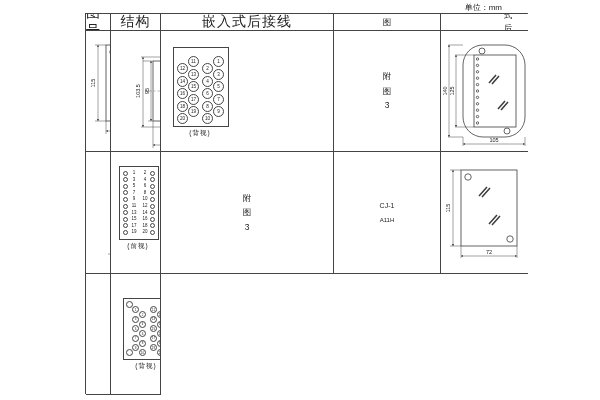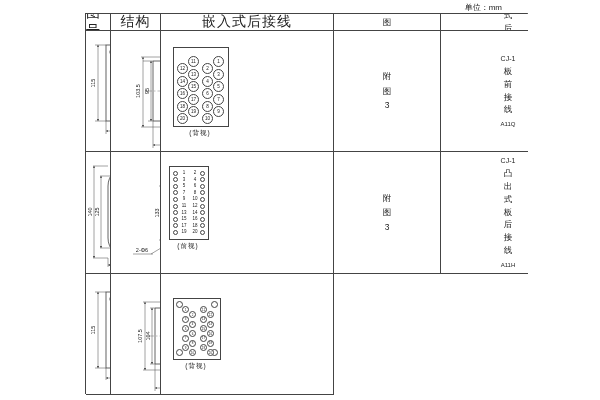--- a/index.html
+++ b/index.html
@@ -140,25 +140,20 @@
           <div class="term" style="left: 39px; top: 20.5px; width: 11px; height: 11px; font-size: 4.62px;">3</div>
           <div class="term" style="left: 39px; top: 33px; width: 11px; height: 11px; font-size: 4.62px;">5</div>
           <div class="term" style="left: 39px; top: 45.5px; width: 11px; height: 11px; font-size: 4.62px;">7</div>
           <div class="term" style="left: 39px; top: 58px; width: 11px; height: 11px; font-size: 4.62px;">9</div>
         </div>
       <div class="tcap" style="left:12px;top:98px;width:54px">(背视)</div>
     </div>
 
     <div class="cell vflex">
       <div class="vtext">附图3</div>
-    </div>
-    <div class="cell structcol">
-      <div class="model">CJ-1</div>
-      <div class="sname">板前接线</div>
-      <div class="scode">A11Q</div>
     </div>
 
     <div class="cell">
       <svg width="173" height="122" viewBox="0 0 173 122">
 
         <g class="ln">
           <rect x="22" y="14" width="62" height="92" rx="20"></rect>
           <rect x="33" y="24" width="42" height="72"></rect>
           <circle cx="41" cy="20" r="3"></circle>
           <circle cx="66" cy="100" r="3"></circle>
@@ -267,21 +262,20 @@
           <div class="term" style="left: 30px; top: 62.9px; width: 5px; height: 5px; font-size: 2.1px;"></div>
         </div>
       <div class="tcap" style="left:8px;top:90px;width:38px">(前视)</div>
     </div>
 
     <div class="cell vflex">
       <div class="vtext">附图3</div>
     </div>
     <div class="cell structcol">
       <div class="model">CJ-1</div>
-      <div class="sname">凸出式板后接线</div>
       <div class="scode">A11H</div>
     </div>
 
     <div class="cell">
       <svg width="173" height="121" viewBox="0 0 173 121">
 
         <g class="ln">
           <rect x="20" y="18" width="56" height="76"></rect>
           <circle cx="27" cy="25" r="3.2"></circle>
           <circle cx="69" cy="87" r="3.2"></circle>

